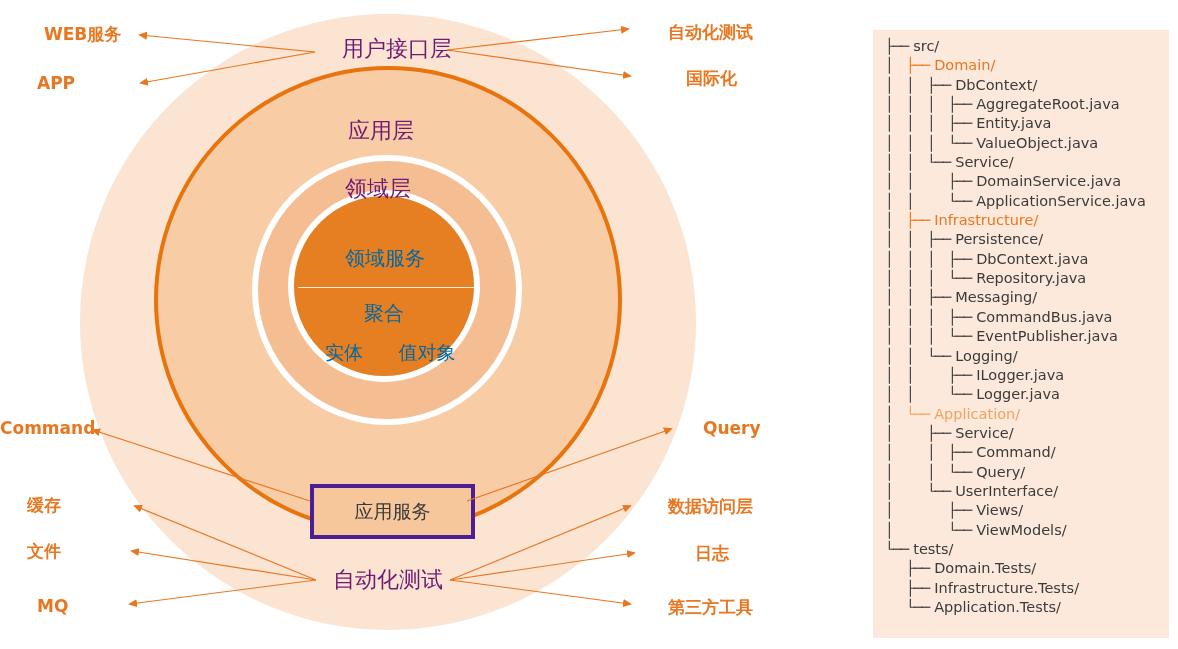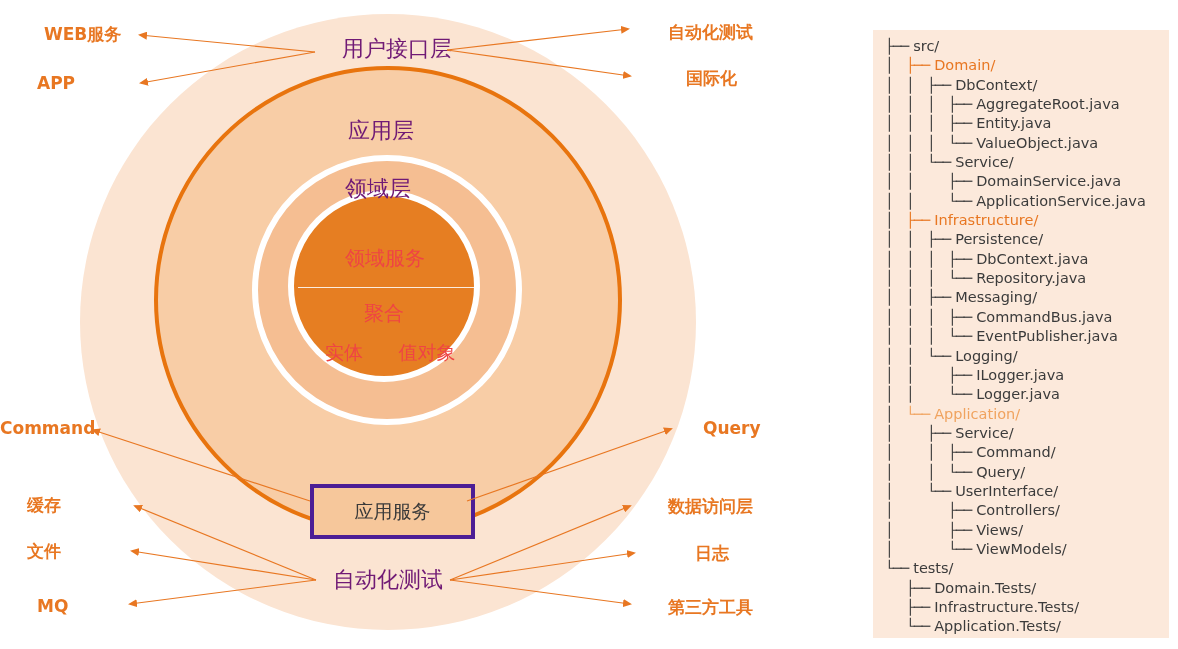--- a/index.html
+++ b/index.html
@@ -12,21 +12,21 @@
   #app-circle{left:154px;top:66px;width:468px;height:468px;background:#F8CDA6;border:4px solid #E8740E;}
   #domain-circle{left:252px;top:155px;width:270px;height:270px;background:#F5BE92;border:6px solid #ffffff;}
   #core-circle{left:288px;top:190px;width:192px;height:192px;background:#E67E22;border:6px solid #ffffff;}
 
   .layer-label{position:absolute;transform:translateX(-50%);color:#701a75;font-size:22px;white-space:nowrap;}
   #lbl-ui{left:397px;top:34px;}
   #lbl-app{left:381px;top:116px;}
   #lbl-domain{left:378px;top:174px;}
   #lbl-infra{left:388px;top:565px;}
 
-  .core-text{position:absolute;transform:translateX(-50%);color:#ef4444;white-space:nowrap;}
+  .core-text{position:absolute;transform:translateX(-50%);color:#0369a1;white-space:nowrap;}
   #core-service{left:385px;top:245px;font-size:20px;}
   #core-aggregate{left:384px;top:300px;font-size:20px;}
   #core-entity{left:344px;top:340px;font-size:19px;}
   #core-vo{left:427px;top:340px;font-size:19px;}
   #core-divider{position:absolute;left:298px;top:287px;width:176px;height:1px;background:rgba(255,255,255,.85);}
 
   #app-service-box{position:absolute;left:310px;top:484px;width:157px;height:47px;
     background:#F6C79B;border:4px solid #4c1d95;color:#3A3A3A;font-size:19px;
     display:flex;align-items:center;justify-content:center;white-space:nowrap;}
 
@@ -131,21 +131,20 @@
       <div class="tree-line"><span class="unit">│</span><span class="unit">│</span><span class="unit">│</span><span class="conn">├──</span><span class="t-label">CommandBus.java</span></div>
       <div class="tree-line"><span class="unit">│</span><span class="unit">│</span><span class="unit">│</span><span class="conn">└──</span><span class="t-label">EventPublisher.java</span></div>
       <div class="tree-line"><span class="unit">│</span><span class="unit">│</span><span class="conn">└──</span><span class="t-label">Logging/</span></div>
       <div class="tree-line"><span class="unit">│</span><span class="unit">│</span><span class="unit"></span><span class="conn">├──</span><span class="t-label">ILogger.java</span></div>
       <div class="tree-line"><span class="unit">│</span><span class="unit">│</span><span class="unit"></span><span class="conn">└──</span><span class="t-label">Logger.java</span></div>
       <div class="tree-line hl-soft"><span class="unit">│</span><span class="conn">└──</span><span class="t-label">Application/</span></div>
       <div class="tree-line"><span class="unit">│</span><span class="unit"></span><span class="conn">├──</span><span class="t-label">Service/</span></div>
       <div class="tree-line"><span class="unit">│</span><span class="unit"></span><span class="unit">│</span><span class="conn">├──</span><span class="t-label">Command/</span></div>
       <div class="tree-line"><span class="unit">│</span><span class="unit"></span><span class="unit">│</span><span class="conn">└──</span><span class="t-label">Query/</span></div>
       <div class="tree-line"><span class="unit">│</span><span class="unit"></span><span class="conn">└──</span><span class="t-label">UserInterface/</span></div>
-      <div class="tree-line"><span class="unit">│</span><span class="unit"></span><span class="unit"></span><span class="conn">├──</span><span class="t-label">Controllers/</span></div>
       <div class="tree-line"><span class="unit">│</span><span class="unit"></span><span class="unit"></span><span class="conn">├──</span><span class="t-label">Views/</span></div>
       <div class="tree-line"><span class="unit">│</span><span class="unit"></span><span class="unit"></span><span class="conn">└──</span><span class="t-label">ViewModels/</span></div>
       <div class="tree-line"><span class="conn">└──</span><span class="t-label">tests/</span></div>
       <div class="tree-line"><span class="unit"></span><span class="conn">├──</span><span class="t-label">Domain.Tests/</span></div>
       <div class="tree-line"><span class="unit"></span><span class="conn">├──</span><span class="t-label">Infrastructure.Tests/</span></div>
       <div class="tree-line"><span class="unit"></span><span class="conn">└──</span><span class="t-label">Application.Tests/</span></div>
     </div>
 
 </div>
 

